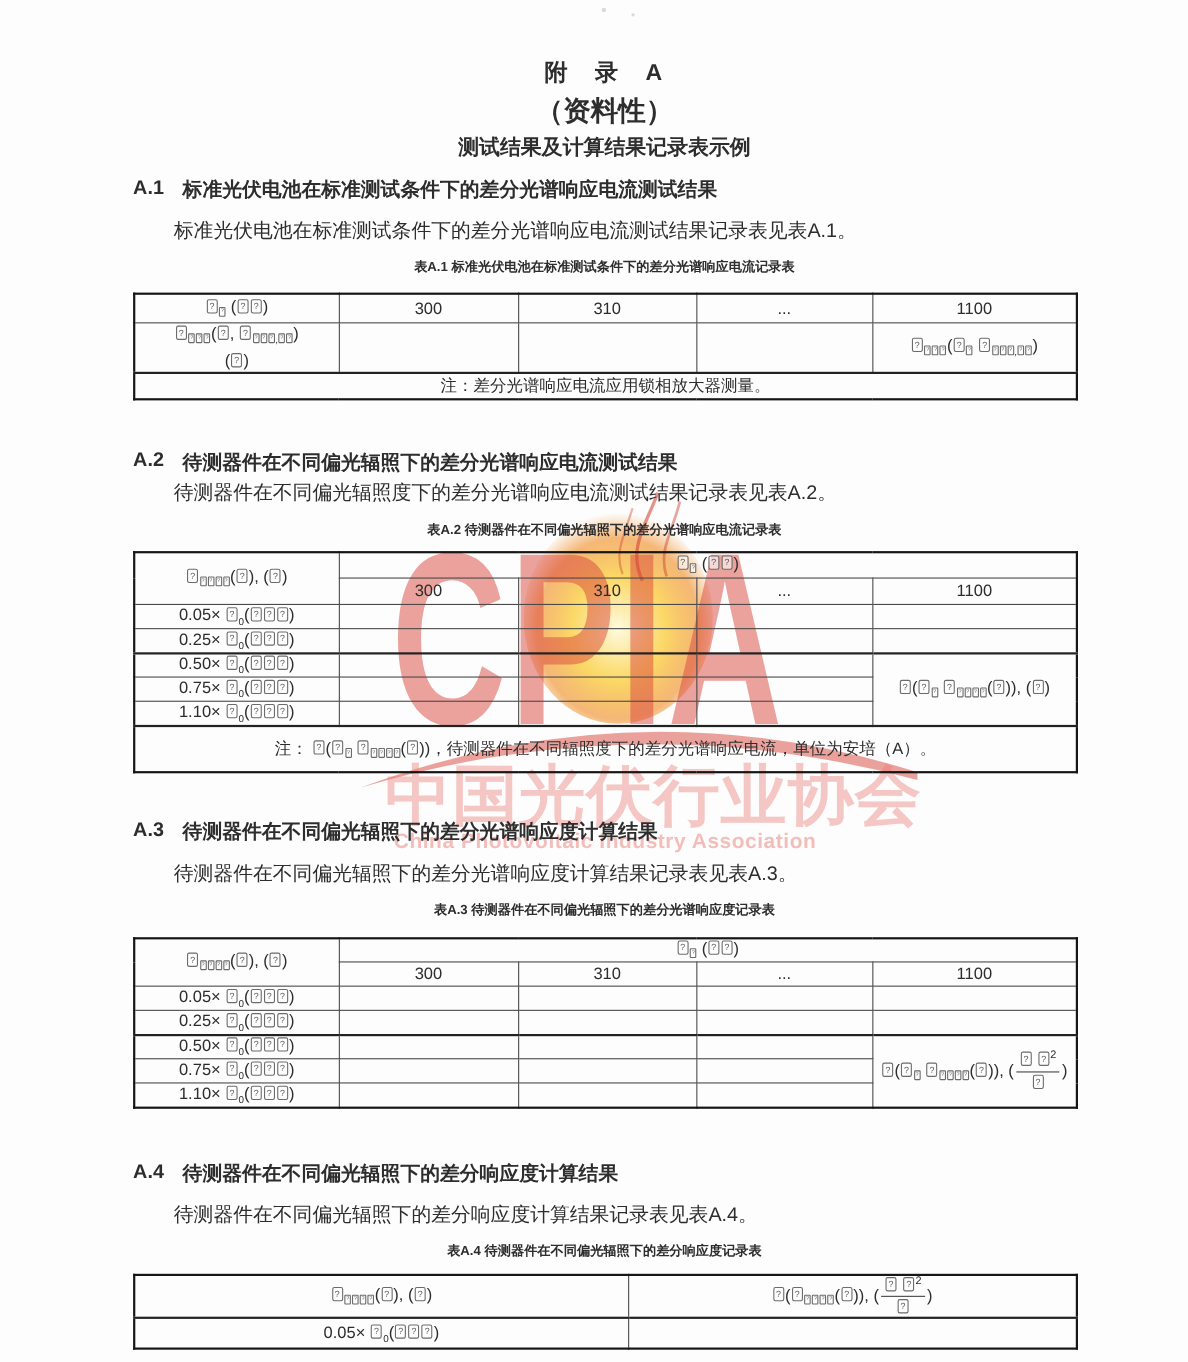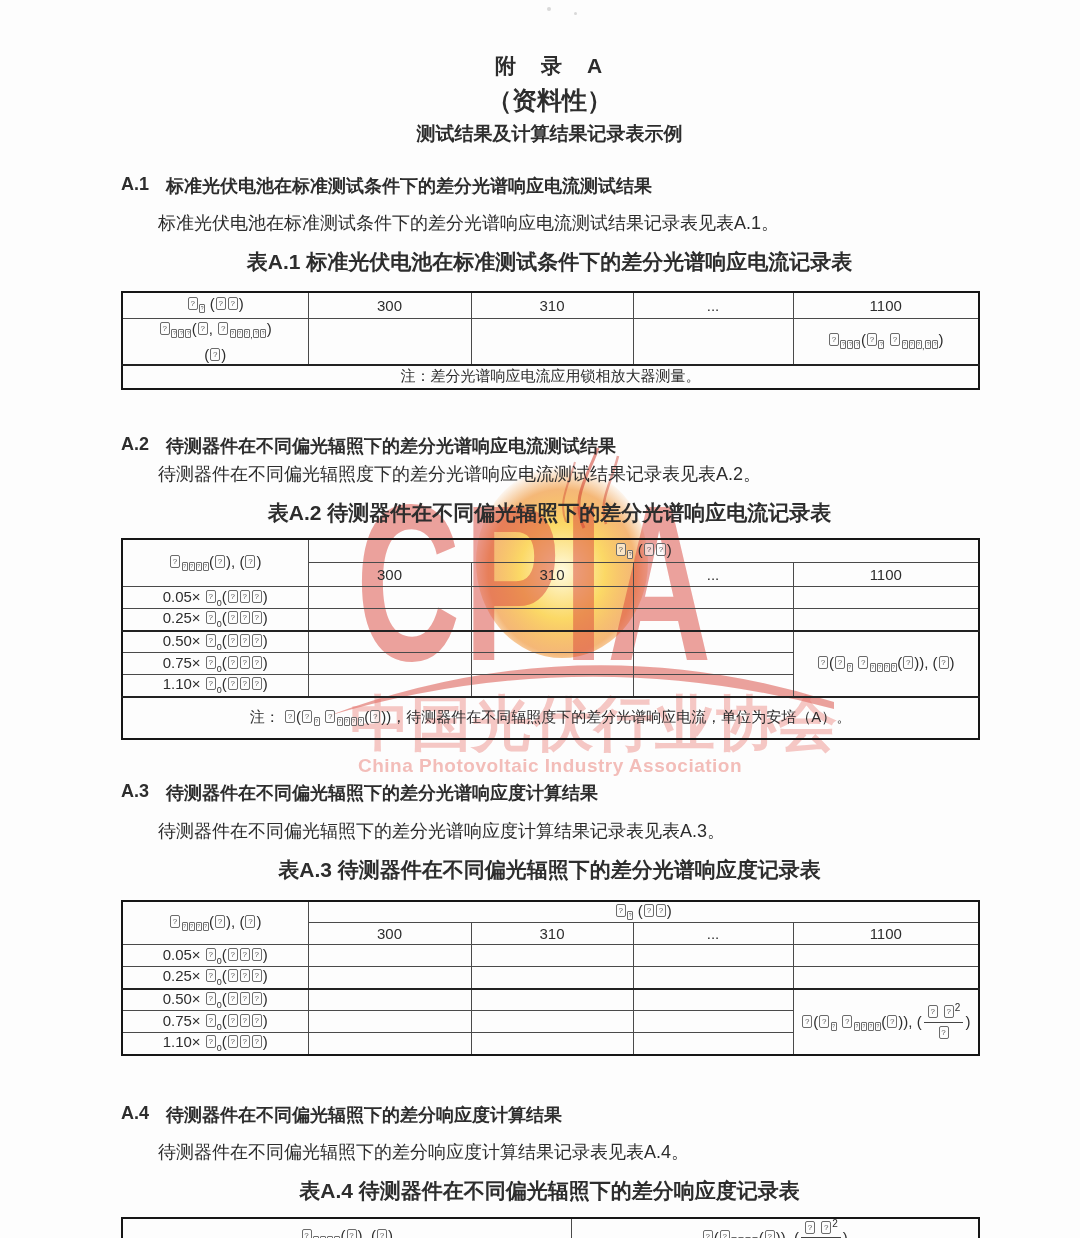--- a/index.html
+++ b/index.html
@@ -33,23 +33,23 @@
   }
   .speck{position:absolute;border-radius:50%;background:#c9c9c9;opacity:0.7;}
 
   
   .doc{position:relative;z-index:1;margin-left:121px;width:857px;}
   .title-block{padding-top:52px;text-align:center;}
   .t1{font-size:21px;font-weight:bold;letter-spacing:2px;}
   .t2{font-size:25px;font-weight:bold;margin-top:4px;}
   .t3{font-size:19px;font-weight:bold;margin-top:4px;}
 
-  .sec-head{display:flex;gap:17px;font-size:18px;font-weight:bold;margin-top:27px;}
+  .sec-head{display:flex;gap:17px;font-size:18px;font-weight:bold;margin-top:13px;}
   .sec-para{font-size:18px;margin-left:37px;margin-top:13px;}
-  .tbl-caption{font-size:21px;font-weight:bold;text-align:center;margin-top:13px;}
+  .tbl-caption{font-size:12px;font-weight:bold;text-align:center;margin-top:13px;}
 
   table.tbl{
     border-collapse:collapse;width:857px;table-layout:fixed;
     border:2px solid #161616;background:transparent;
   }
   table.tbl td{
     border:1px solid #4a4a4a;
     text-align:center;vertical-align:middle;
     font-size:15px;padding:0 2px;background:transparent;
     overflow:hidden;

